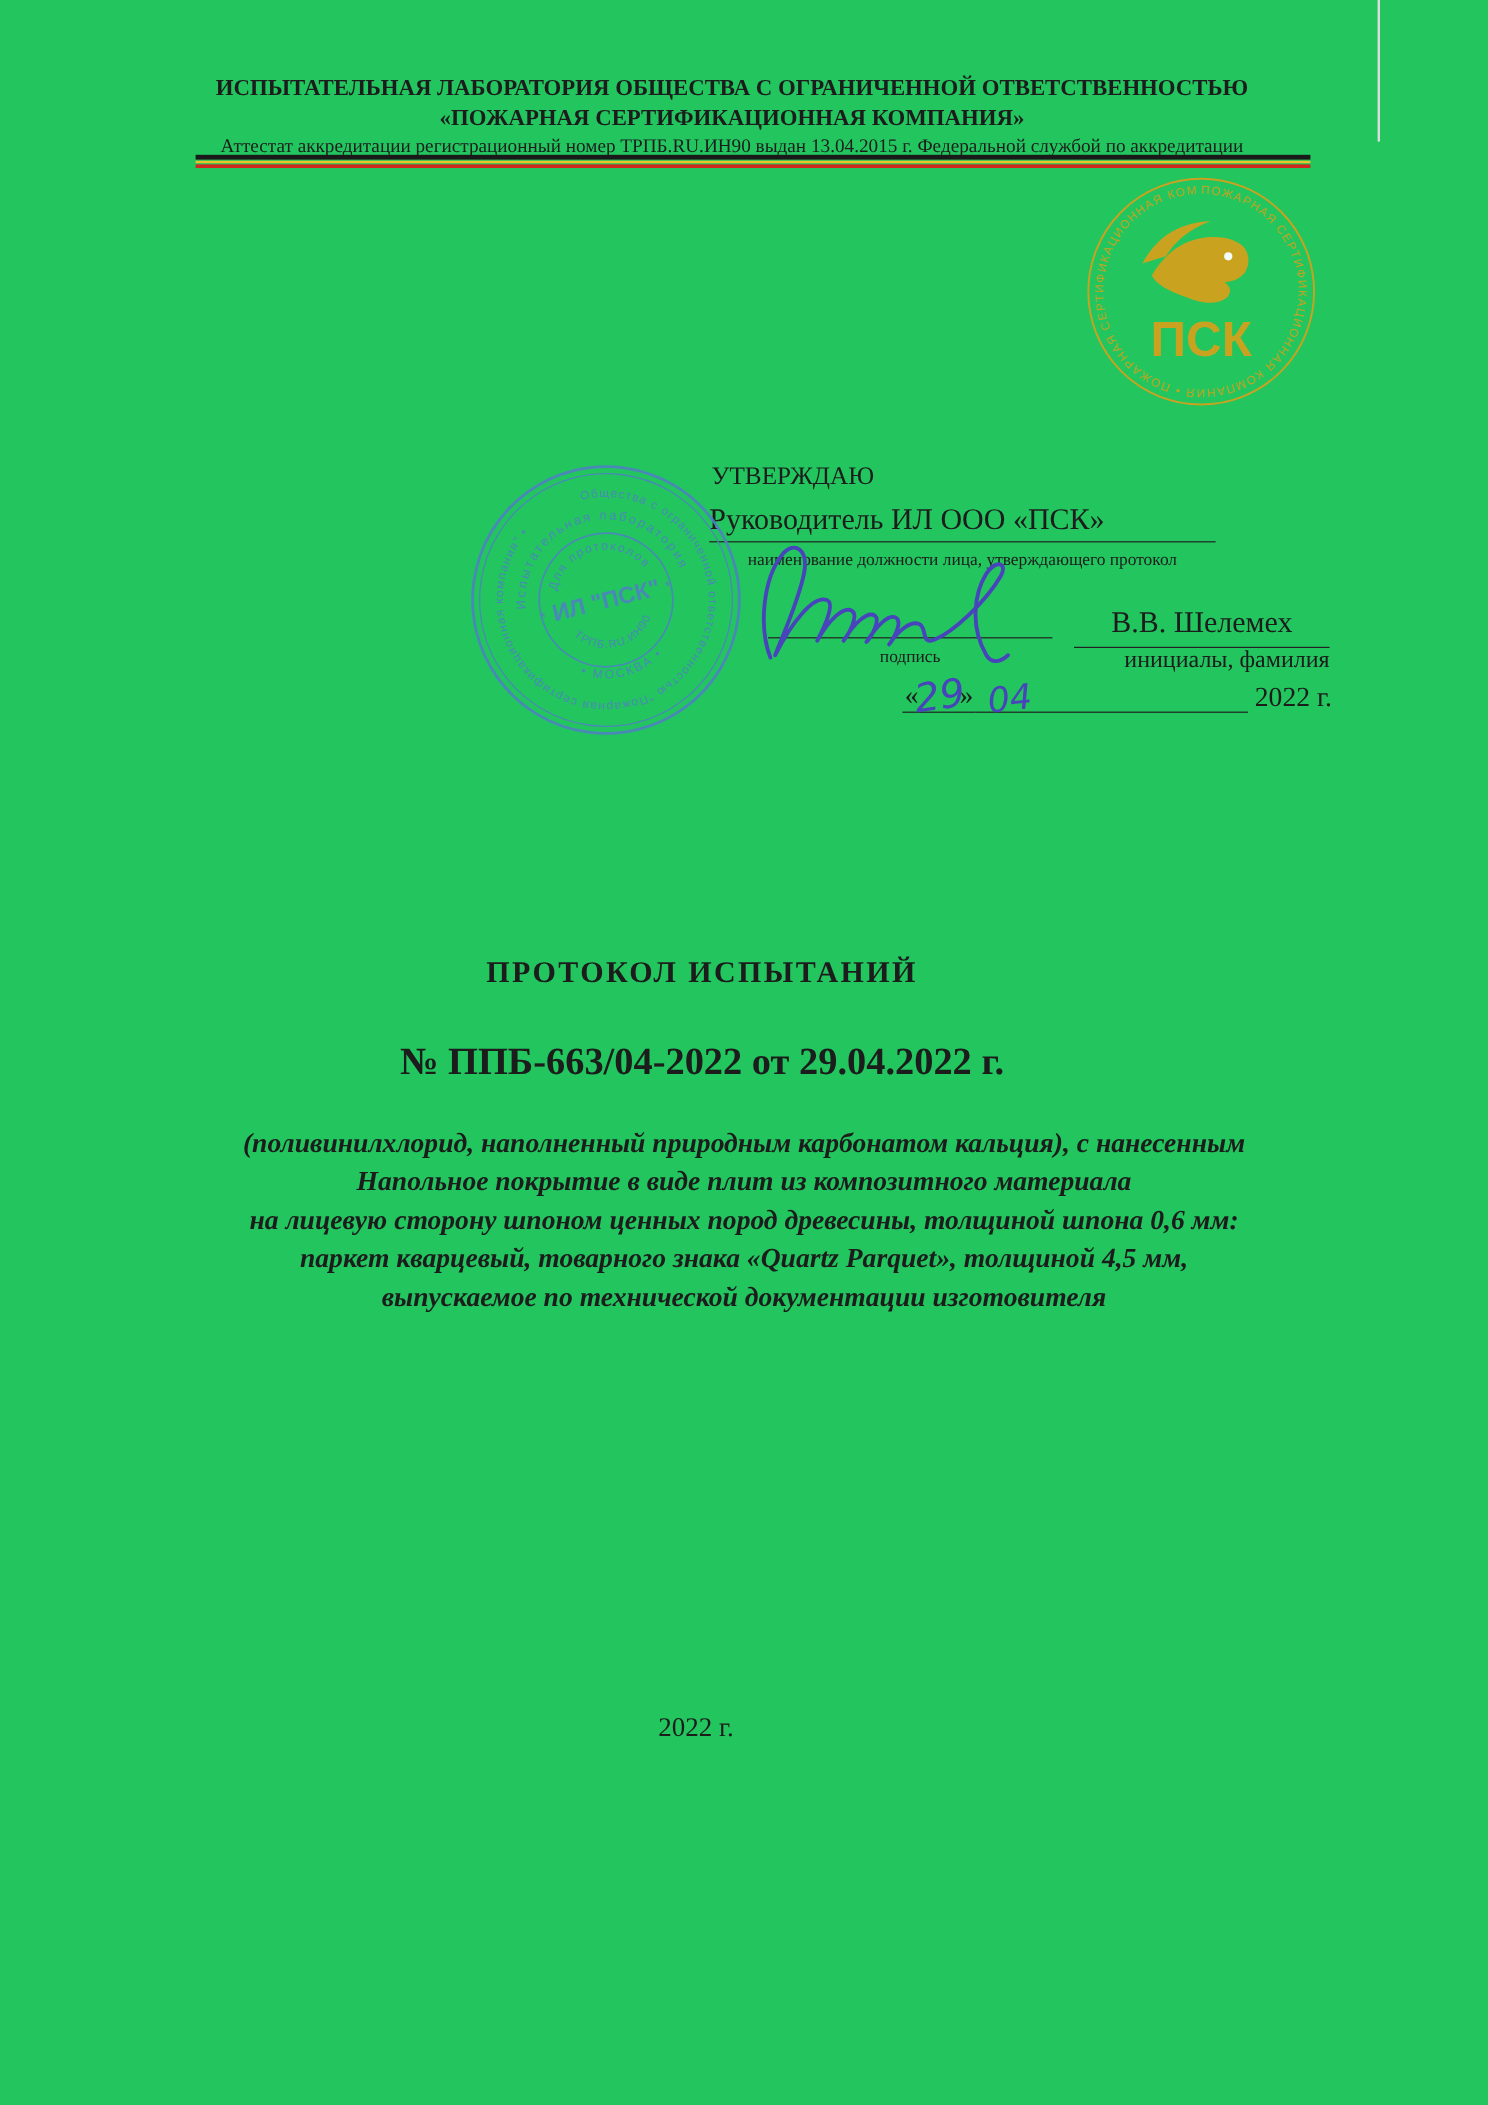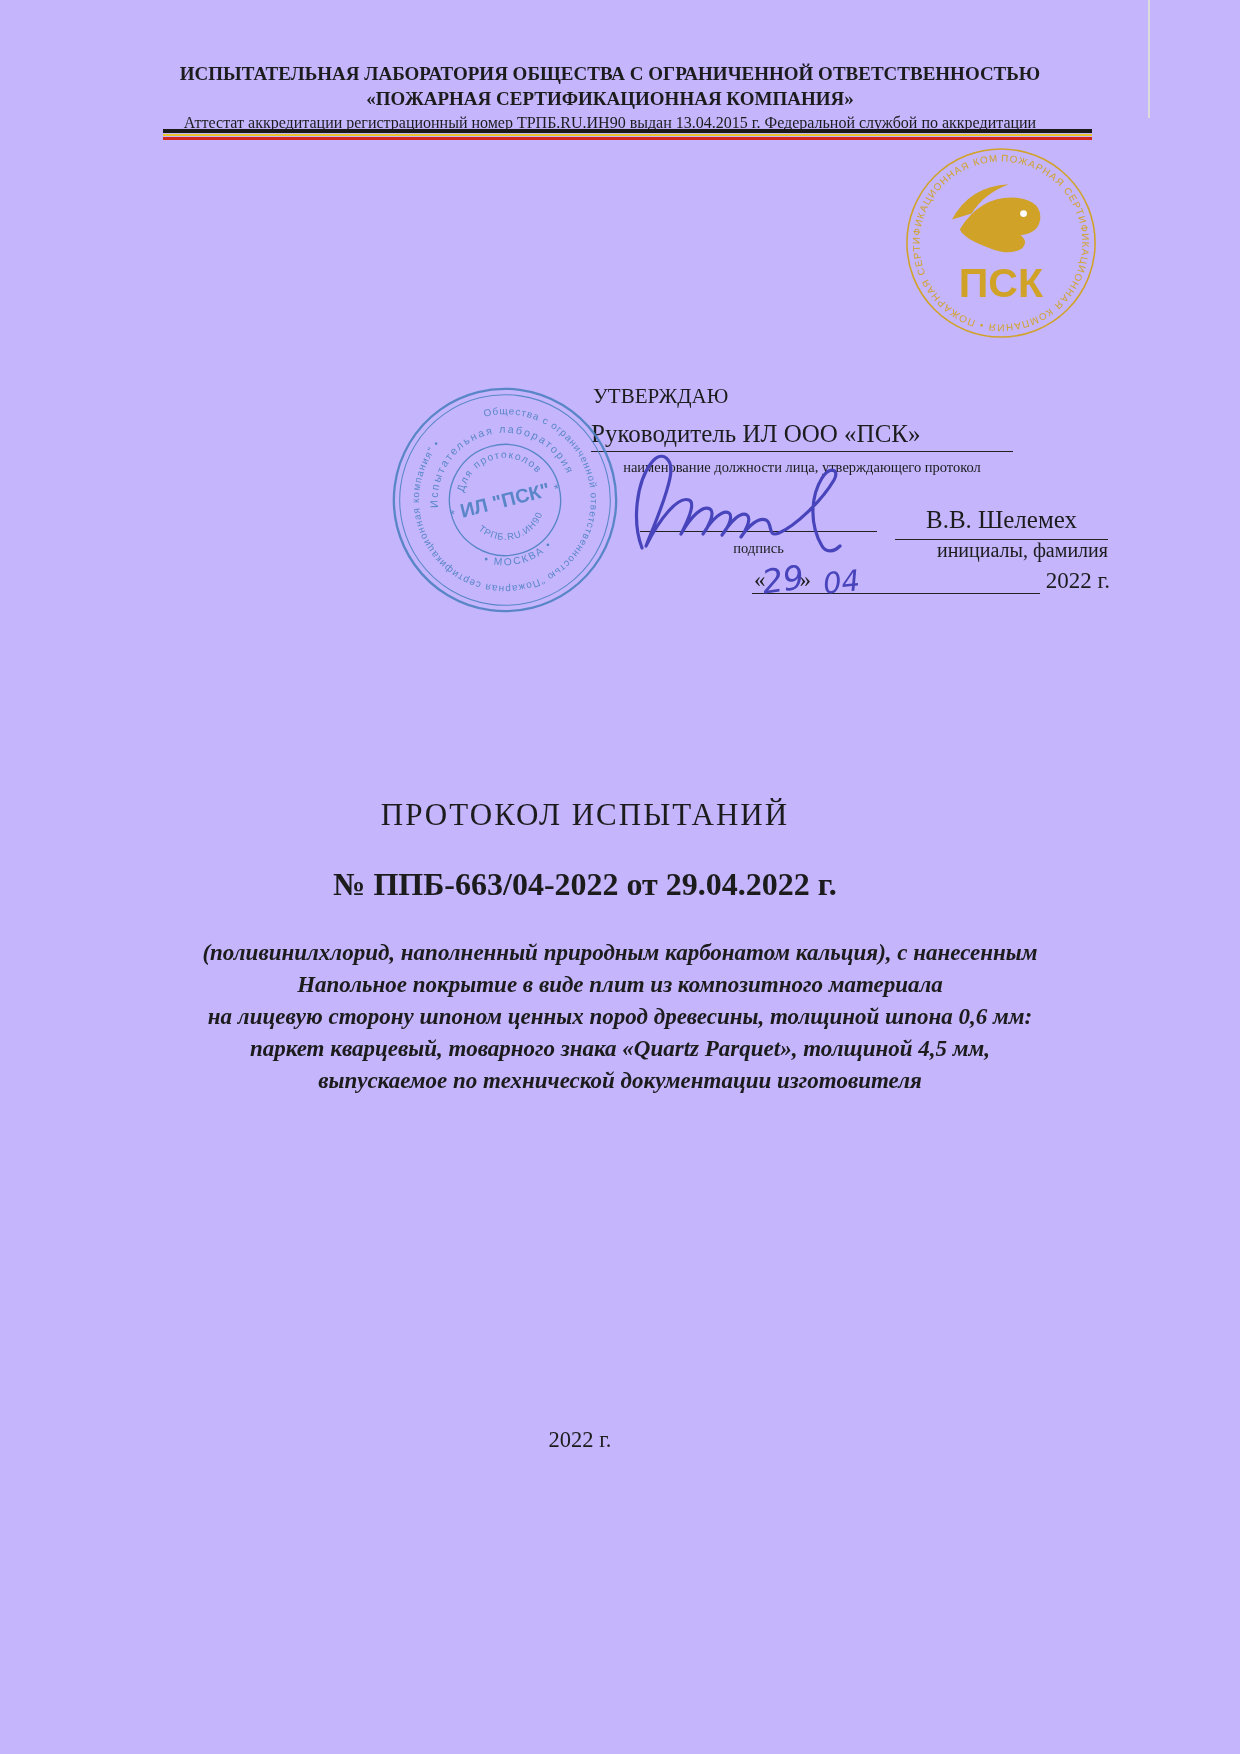--- a/index.html
+++ b/index.html
@@ -1,19 +1,19 @@
 <!DOCTYPE html>
 <html lang="ru"><head>
 <meta charset="utf-8">
 <style>
   * { margin:0; padding:0; box-sizing:border-box; }
   html,body { width:1240px; height:1754px; background:#ffffff; }
   .page {
     position:relative; width:1240px; height:1754px;
-    background:#c4b5fd; overflow:hidden;
+    background:#22c55e; overflow:hidden;
     font-family:"Liberation Serif", serif; color:#1c1c1c;
   }
   
   .header { position:absolute; top:62px; left:110px; width:1000px; text-align:center; }
   .header-org1 { font-weight:bold; font-size:19px; line-height:23px; }
   .header-org2 { font-weight:bold; font-size:19px; line-height:23px; margin-top:2px; }
   .header-accr { font-size:16px; line-height:20px; margin-top:3px;text-align:center; }
   .divider { position:absolute; left:163px; top:129px; width:929px; }
   .divider .bar-top    { height:4px;   background:#1a1a1a; }
   .divider .bar-mid    { height:2px;   background:#e7c42c; margin-top:1px; }
@@ -43,21 +43,21 @@
   .date-year       { margin-left:6px; }
   
   .stamp-wrap { position:absolute; left:388px; top:383px; width:234px; height:234px;
                 transform:rotate(-14deg); opacity:.9; z-index:5; }
   .stamp-wrap svg { width:100%; height:100%; }
   
   .signature-wrap { position:absolute; left:628px; top:448px; width:235px; height:118px; z-index:6; }
   .signature-wrap svg { width:100%; height:100%; }
   
   .doc-title  { position:absolute; top:797px;  left:100px; width:970px; text-align:center;
-                font-size:31px; font-weight:normal; letter-spacing:2px; }
+                font-size:25px; font-weight:bold; letter-spacing:2px; }
   .doc-number { position:absolute; top:866px;  left:100px; width:970px; text-align:center;
                 font-size:32px; font-weight:bold; }
   .doc-desc   { position:absolute; top:937px;  left:130px; width:980px; text-align:center;
                 font-size:23px; font-weight:bold; font-style:italic; line-height:32px; }
   .doc-loc    { position:absolute; top:1423px; left:90px;  width:980px; text-align:center;
                 font-size:22.5px; line-height:33px; }
 </style>
 </head>
 <body>
 

